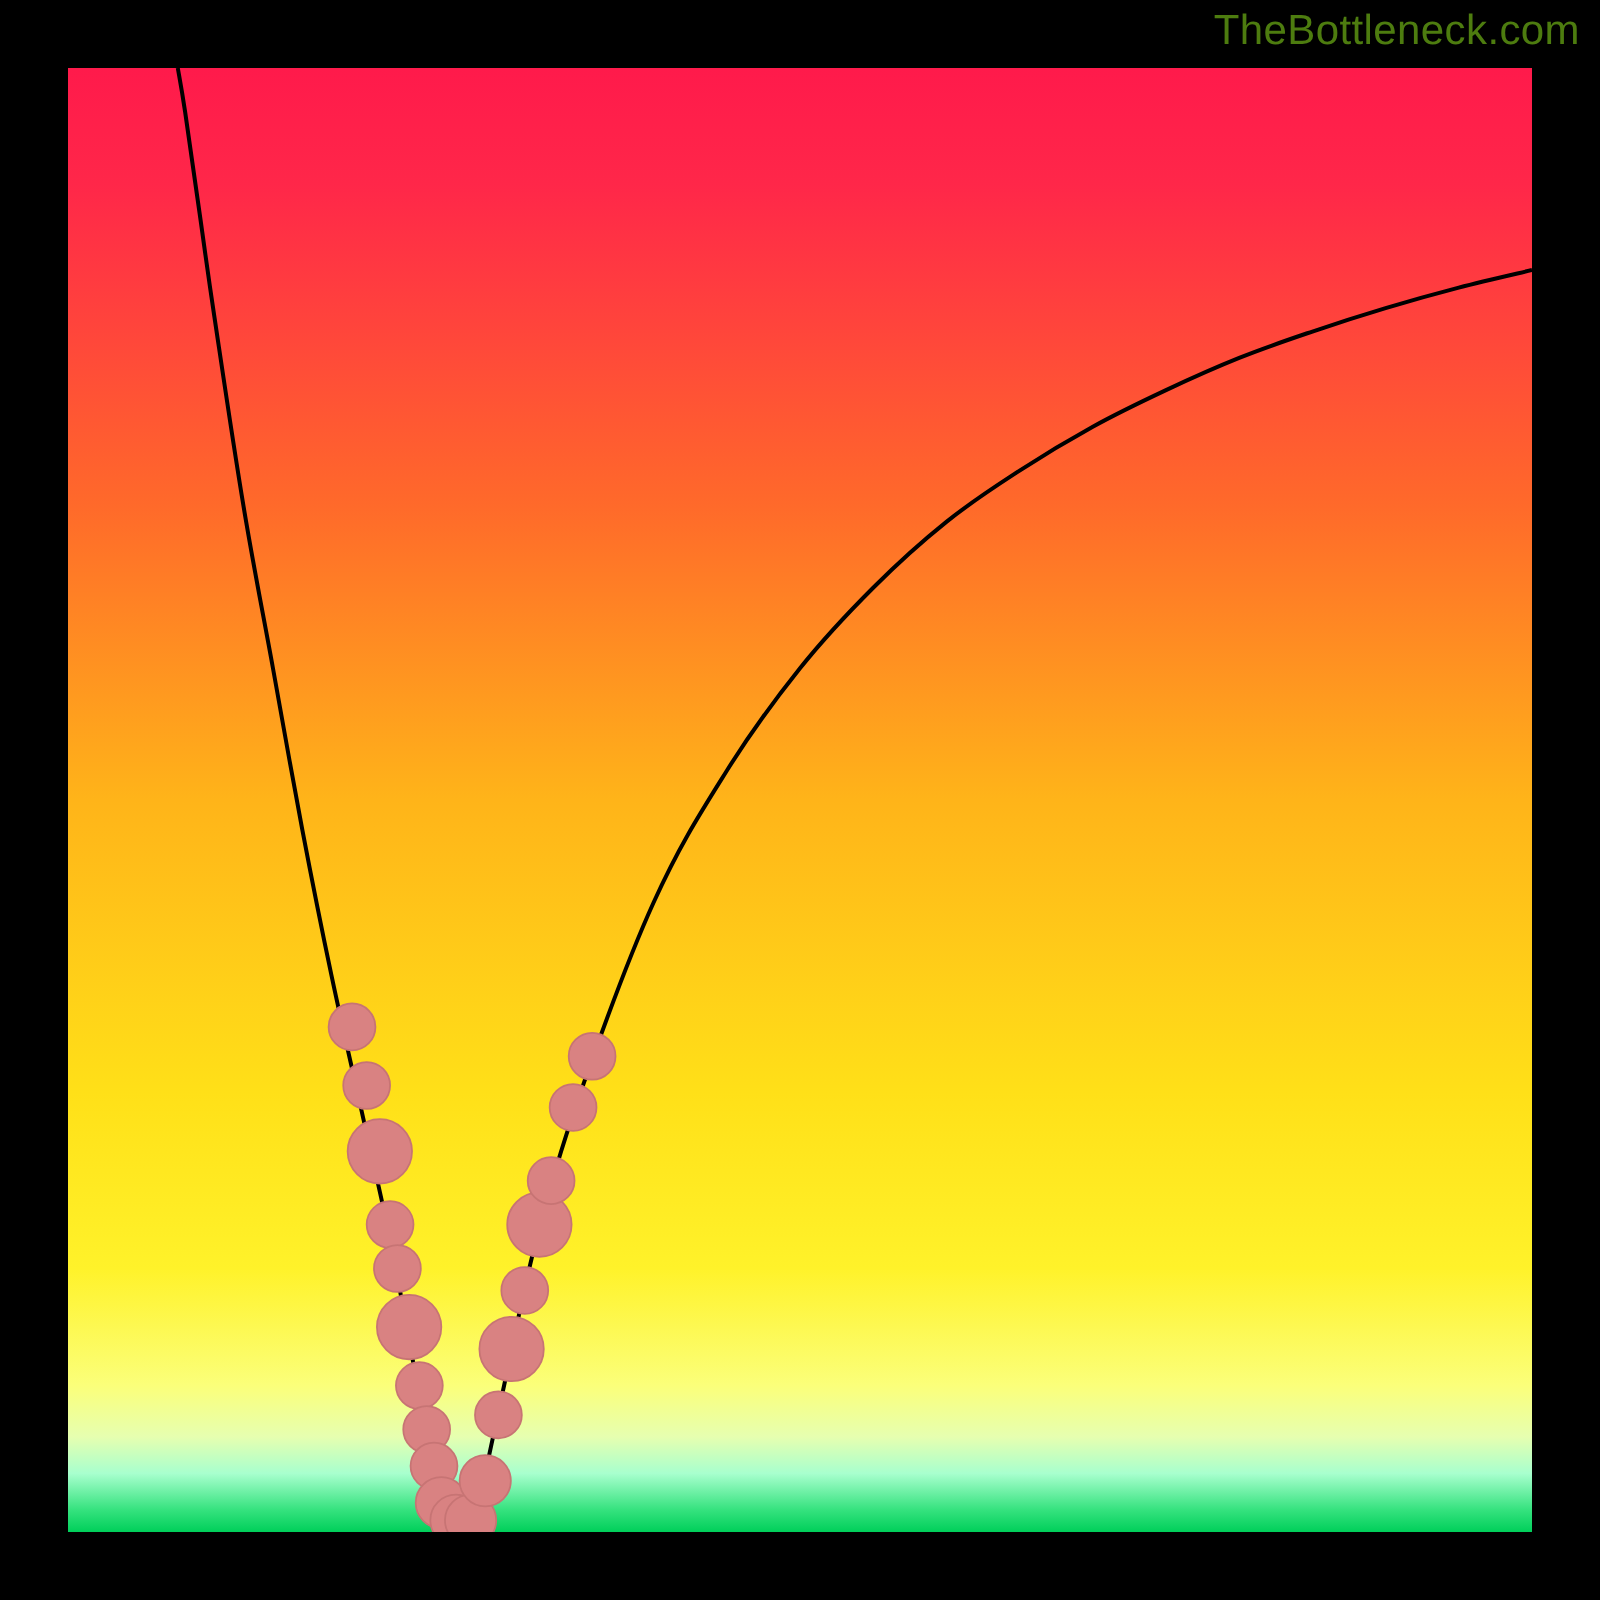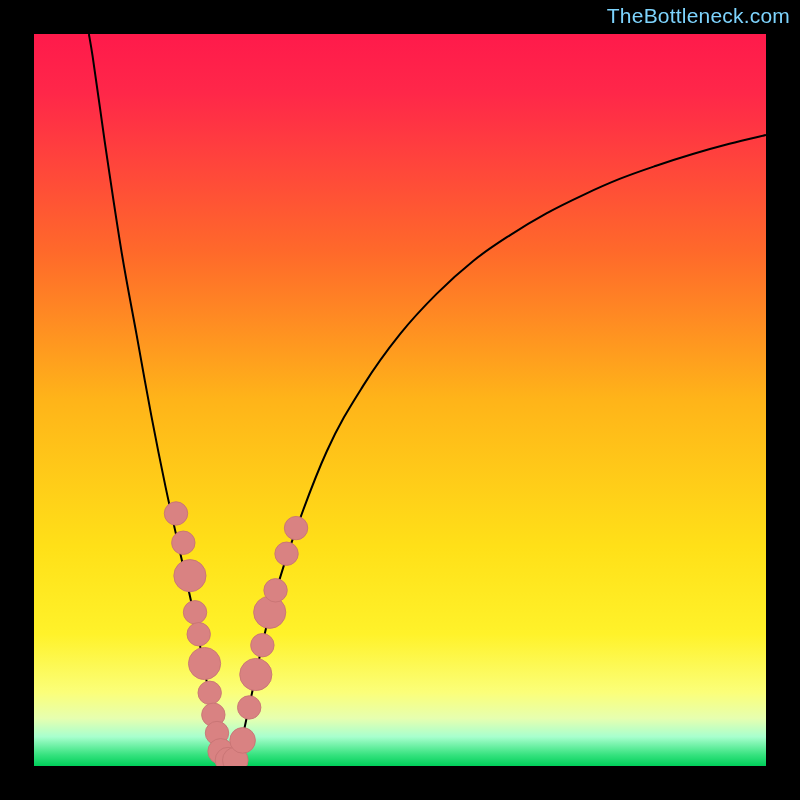--- a/index.html
+++ b/index.html
@@ -13,21 +13,21 @@
   .frame {
     width: 800px;
     height: 800px;
     background: #000;
     position: relative;
   }
   .watermark {
     position: absolute;
     top: 4px;
     right: 10px;
-    color: #7dd3fc;
+    color: #4d7c0f;
     font-size: 21px;
     font-weight: 500;
     letter-spacing: 0.2px;
     z-index: 10;
   }
   .plot {
     position: absolute;
     left: 34px;
     top: 34px;
     width: 732px;

